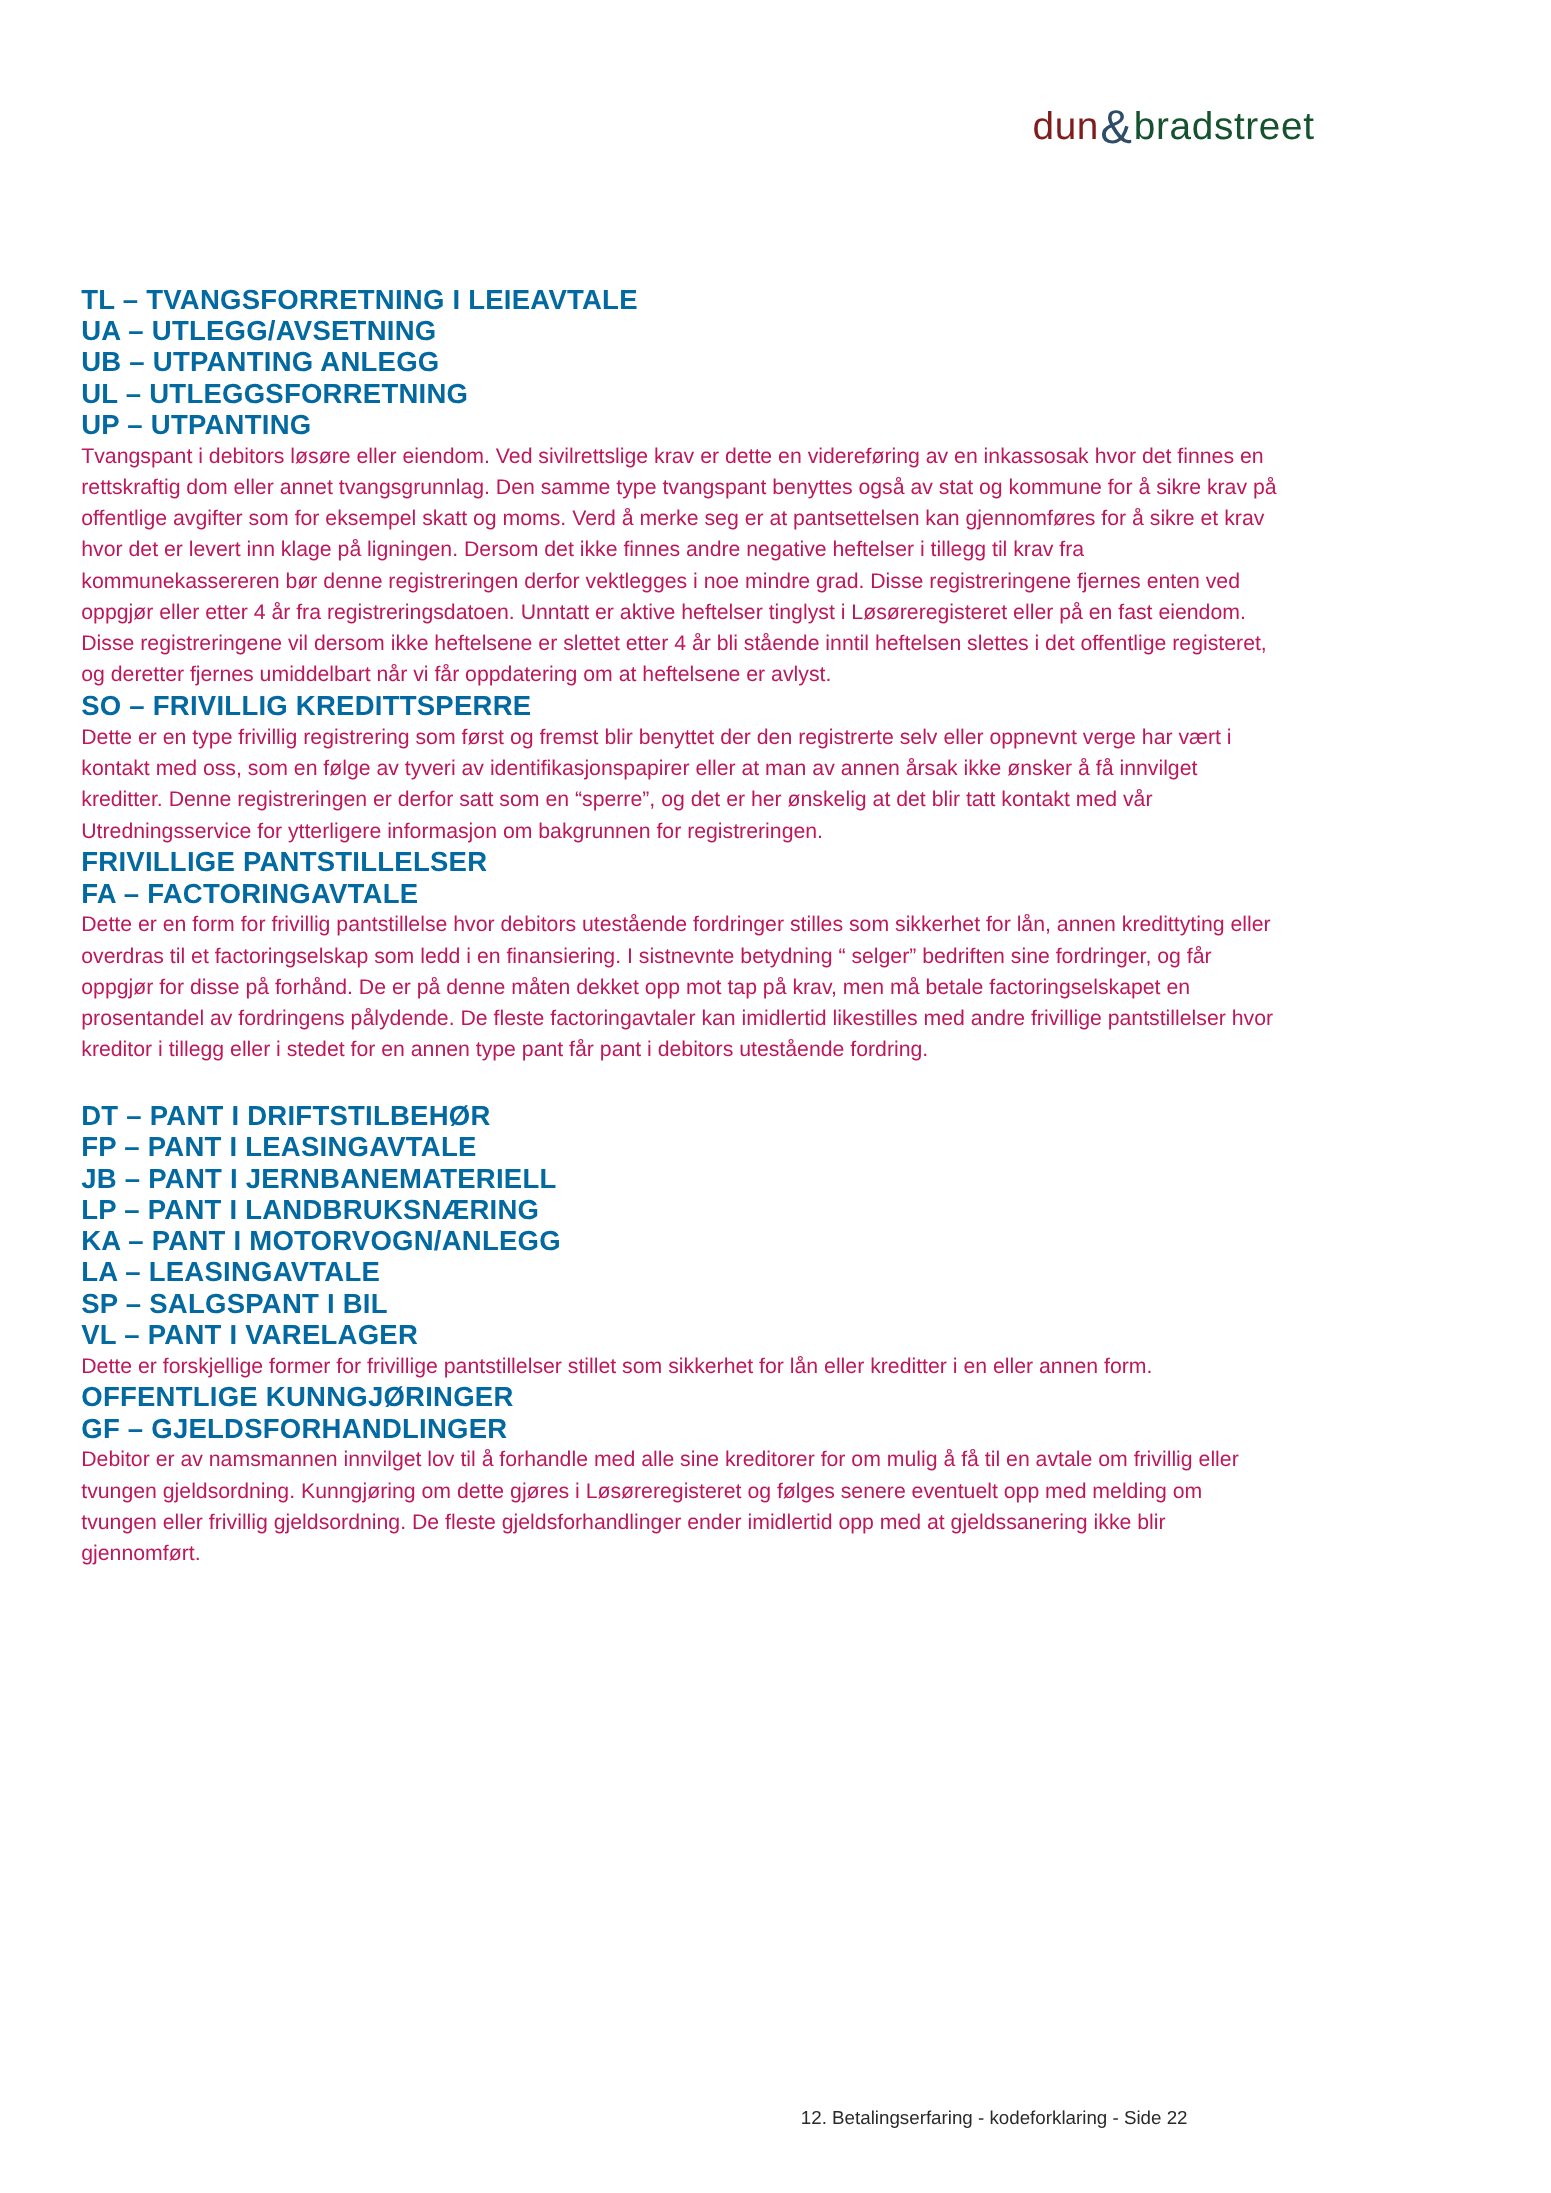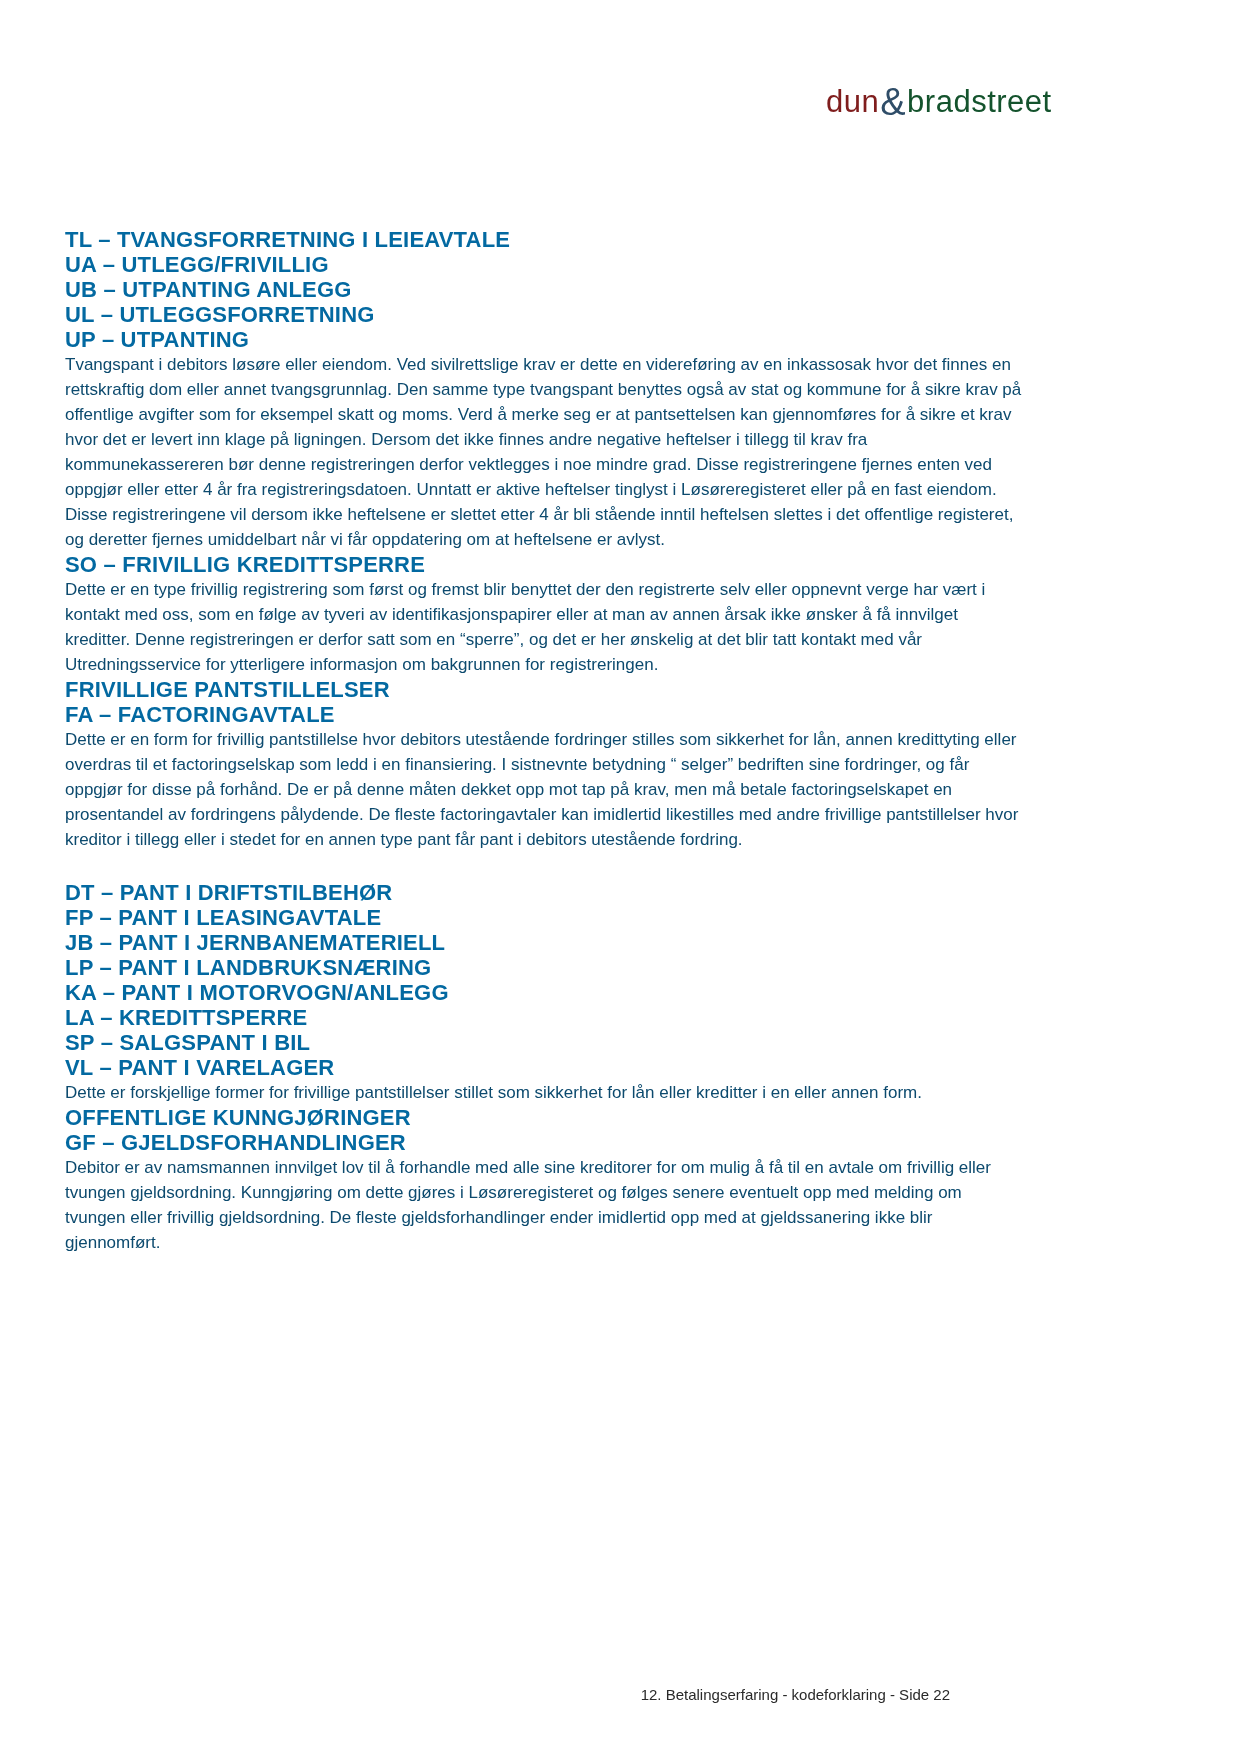--- a/index.html
+++ b/index.html
@@ -37,21 +37,21 @@
     line-height: 25px;
   }
   .content p { margin: 0; }
 
   .codes p, .code-heading, .section-header {
     font-weight: bold;
     font-size: 22px;
     color: #0369a1;
     letter-spacing: 0.2px;
   }
-  .para { color: #0c4a6e; }
+  .para { color: #be185d; }
 
   .mt-so       { margin-top: 24px; }
   .mt-section1 { margin-top: 75px; }
   .mt-fa       { margin-top: 22px; }
   .mt-codes2   { margin-top: 28px; }
   .mt-vlpara   { margin-top: 4px;  }
   .mt-section2 { margin-top: 46px; }
   .mt-gf       { margin-top: 29px; }
 
   
@@ -72,42 +72,42 @@
 <div class="page">
 
   <div class="logo">
     <span class="dark">dun</span><span class="amp">&amp;</span><span class="light">bradstreet</span>
   </div>
 
   <div class="content">
 
     <div class="codes">
       <p>TL – TVANGSFORRETNING I LEIEAVTALE</p>
-      <p>UA – UTLEGG/FRIVILLIG</p>
+      <p>UA – UTLEGG/AVSETNING</p>
       <p>UB – UTPANTING ANLEGG</p>
       <p>UL – UTLEGGSFORRETNING</p>
       <p>UP – UTPANTING</p>
     </div>
     <p class="para">Tvangspant i debitors løsøre eller eiendom. Ved sivilrettslige krav er dette en videreføring av en inkassosak hvor det finnes en rettskraftig dom eller annet tvangsgrunnlag. Den samme type tvangspant benyttes også av stat og kommune for å sikre krav på offentlige avgifter som for eksempel skatt og moms. Verd å merke seg er at pantsettelsen kan gjennomføres for å sikre et krav hvor det er levert inn klage på ligningen. Dersom det ikke finnes andre negative heftelser i tillegg til krav fra kommunekassereren bør denne registreringen derfor vektlegges i noe mindre grad. Disse registreringene fjernes enten ved oppgjør eller etter 4 år fra registreringsdatoen. Unntatt er aktive heftelser tinglyst i Løsøreregisteret eller på en fast eiendom. Disse registreringene vil dersom ikke heftelsene er slettet etter 4 år bli stående inntil heftelsen slettes i det offentlige registeret, og deretter fjernes umiddelbart når vi får oppdatering om at heftelsene er avlyst.</p>
 
     <p class="code-heading mt-so">SO – FRIVILLIG KREDITTSPERRE</p>
     <p class="para">Dette er en type frivillig registrering som først og fremst blir benyttet der den registrerte selv eller oppnevnt verge har vært i kontakt med oss, som en følge av tyveri av identifikasjonspapirer eller at man av annen årsak ikke ønsker å få innvilget kreditter. Denne registreringen er derfor satt som en “sperre”, og det er her ønskelig at det blir tatt kontakt med vår Utredningsservice for ytterligere informasjon om bakgrunnen for registreringen.</p>
 
     <p class="section-header mt-section1">FRIVILLIGE PANTSTILLELSER</p>
 
     <p class="code-heading mt-fa">FA – FACTORINGAVTALE</p>
     <p class="para">Dette er en form for frivillig pantstillelse hvor debitors utestående fordringer stilles som sikkerhet for lån, annen kredittyting eller overdras til et factoringselskap som ledd i en finansiering. I sistnevnte betydning “ selger” bedriften sine fordringer, og får oppgjør for disse på forhånd. De er på denne måten dekket opp mot tap på krav, men må betale factoringselskapet en prosentandel av fordringens pålydende. De fleste factoringavtaler kan imidlertid likestilles med andre frivillige pantstillelser hvor kreditor i tillegg eller i stedet for en annen type pant får pant i debitors utestående fordring.</p>
 
     <div class="codes mt-codes2">
       <p>DT – PANT I DRIFTSTILBEHØR</p>
       <p>FP – PANT I LEASINGAVTALE</p>
       <p>JB – PANT I JERNBANEMATERIELL</p>
       <p>LP – PANT I LANDBRUKSNÆRING</p>
       <p>KA – PANT I MOTORVOGN/ANLEGG</p>
-      <p>LA – KREDITTSPERRE</p>
+      <p>LA – LEASINGAVTALE</p>
       <p>SP – SALGSPANT I BIL</p>
       <p>VL – PANT I VARELAGER</p>
     </div>
     <p class="para mt-vlpara">Dette er forskjellige former for frivillige pantstillelser stillet som sikkerhet for lån eller kreditter i en eller annen form.</p>
 
     <p class="section-header mt-section2">OFFENTLIGE KUNNGJØRINGER</p>
 
     <p class="code-heading mt-gf">GF – GJELDSFORHANDLINGER</p>
     <p class="para">Debitor er av namsmannen innvilget lov til å forhandle med alle sine kreditorer for om mulig å få til en avtale om frivillig eller tvungen gjeldsordning. Kunngjøring om dette gjøres i Løsøreregisteret og følges senere eventuelt opp med melding om tvungen eller frivillig gjeldsordning. De fleste gjeldsforhandlinger ender imidlertid opp med at gjeldssanering ikke blir gjennomført.</p>
 

